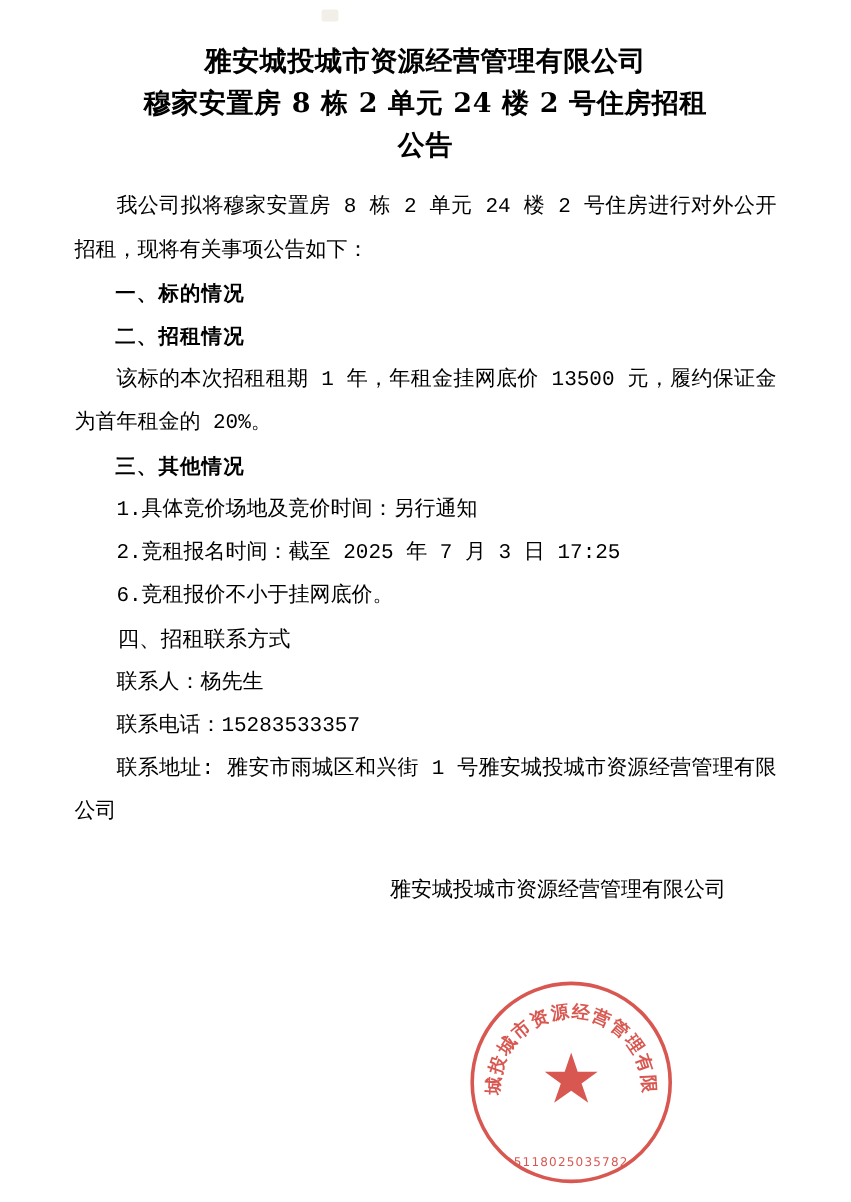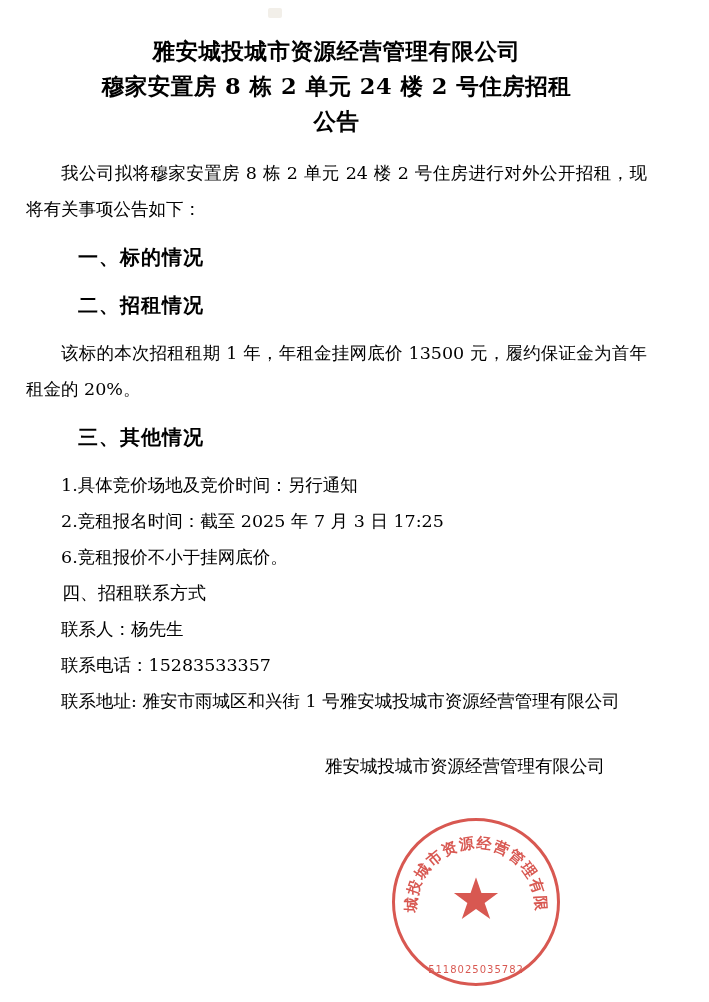--- a/index.html
+++ b/index.html
@@ -13,21 +13,21 @@
     font-family: "DejaVu Serif", "Liberation Serif", serif;
     color: #000000;
     position: relative;
     overflow: hidden;
   }
   .page {
     position: relative;
     width: 709px;
     height: 1002px;
     box-sizing: border-box;
-    padding: 34px 62px 0 26px;
+    padding: 34px 62px 0 62px;
     border-radius: 11px;
   }
   .doc-title {
     text-align: center;
     font-weight: bold;
     font-size: 22.5px;
     line-height: 35px;
     letter-spacing: 0.5px;
     margin: 0 0 4px 0;
     font-family: "DejaVu Serif", "Liberation Serif", serif;
@@ -35,30 +35,31 @@
   .doc-title .tline {
     display: block;
     white-space: nowrap;
   }
   .body-text {
     font-size: 17.5px;
     line-height: 36px;
     text-align: justify;
     text-justify: inter-ideograph;
     margin: 0;
+    font-family: Liberation Mono, monospace;
   }
   .indent2 {
     text-indent: 2em;
   }
   .section-head {
-    font-size: 20px;
+    font-size: 17px;
     line-height: 36px;
     font-weight: bold;
     text-indent: 2em;
-    margin: 12px;
+    margin: 0;
     letter-spacing: 1px;
   }
   .section-head-plain {
     font-size: 18px;
     line-height: 36px;
     text-indent: 2em;
     margin: 0;
   }
   .gap-md { height: 12px; }
   .sign-block {

